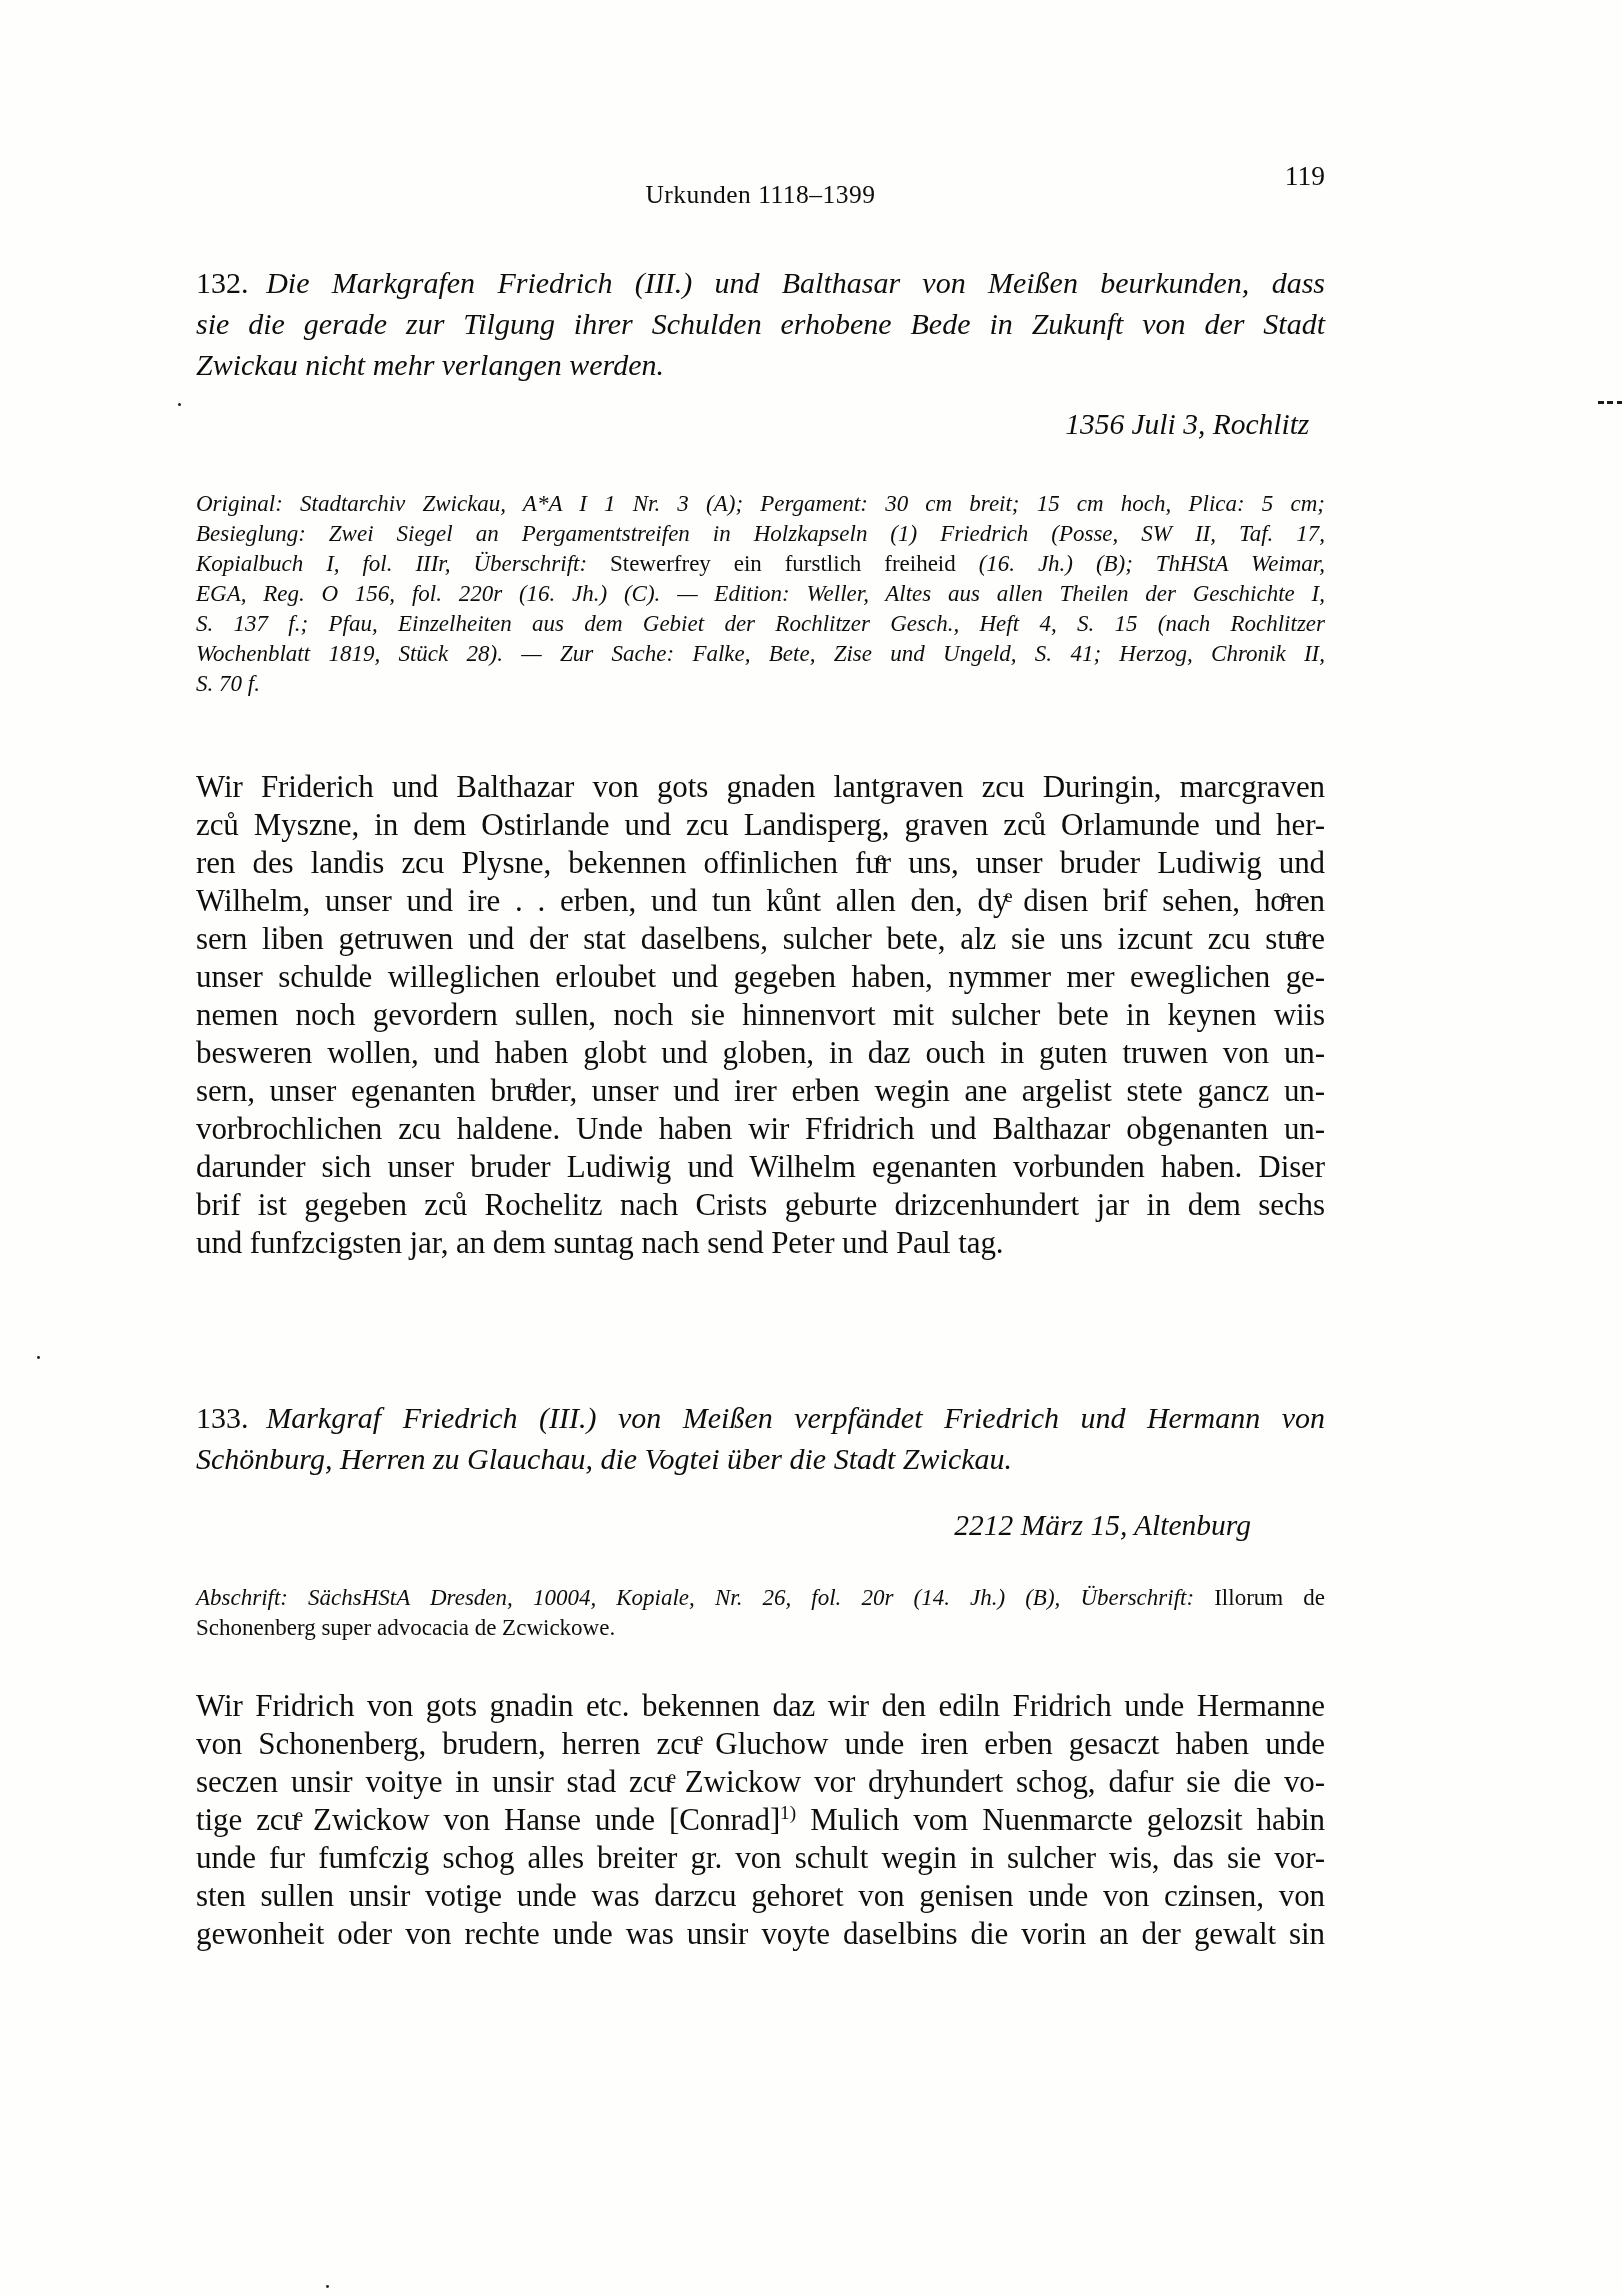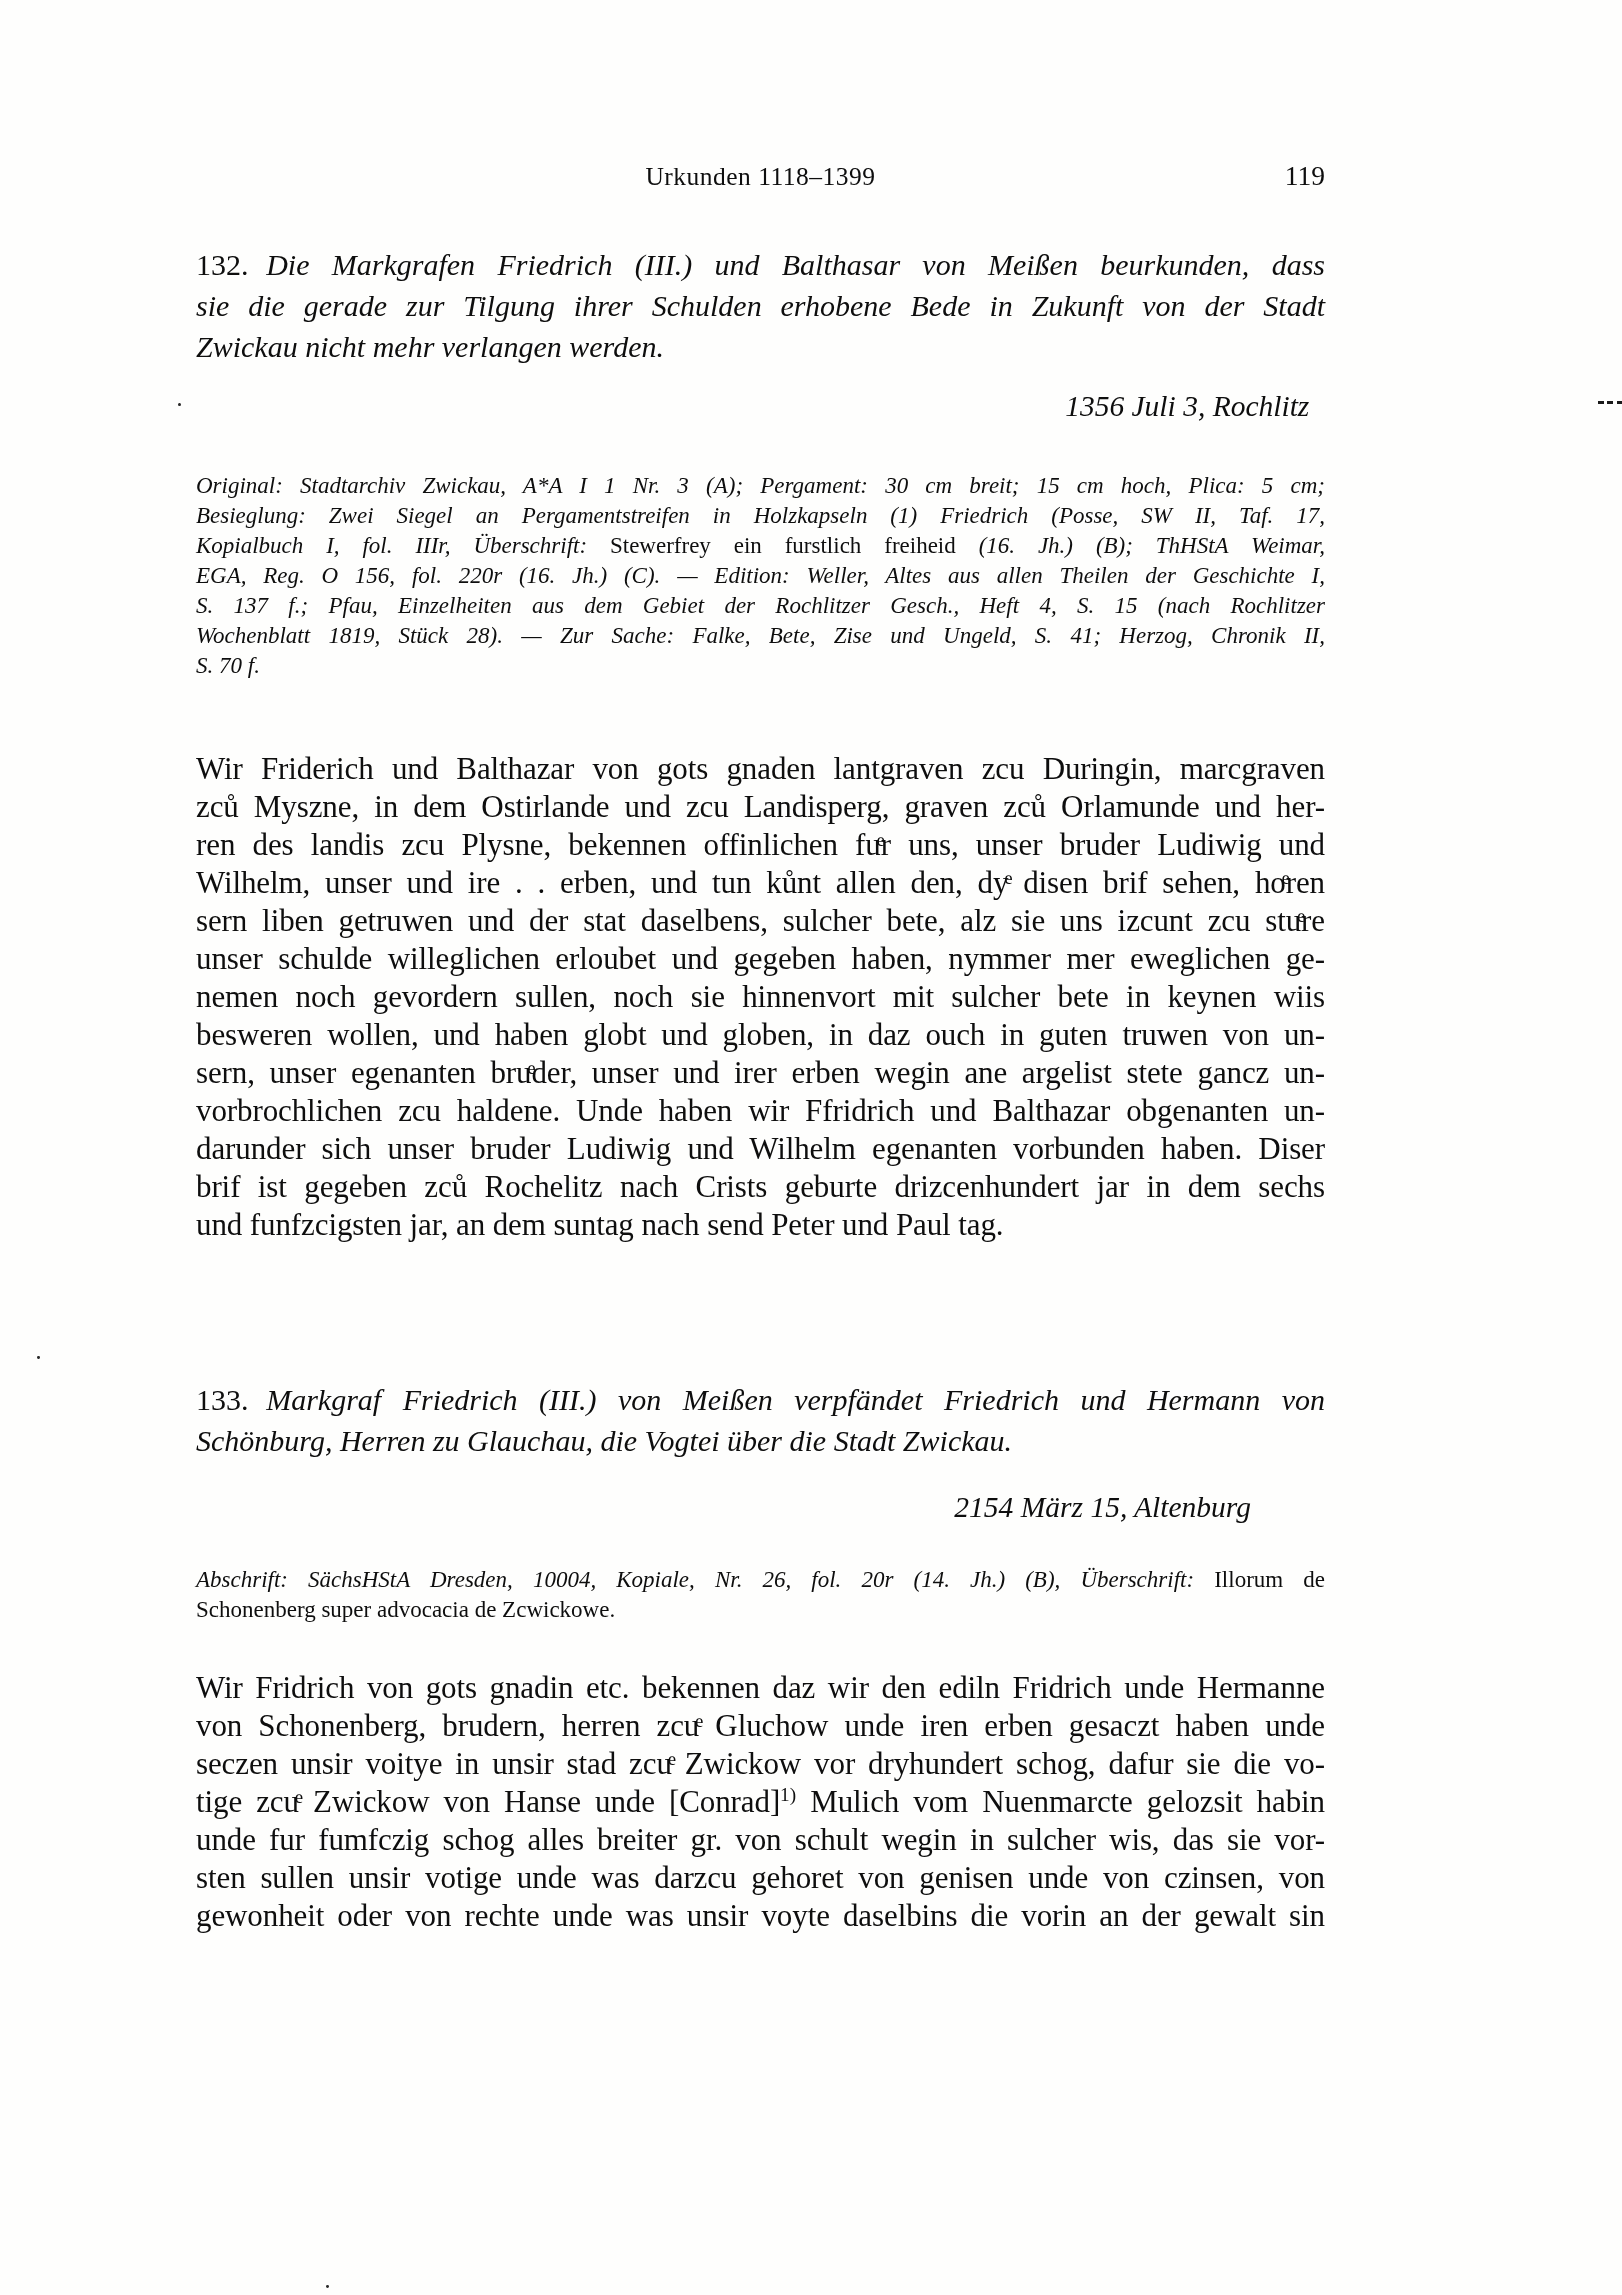--- a/index.html
+++ b/index.html
@@ -5,21 +5,21 @@
   html, body { margin: 0; padding: 0; background: #ffffff; }
   .page {
     position: relative;
     width: 1623px;
     height: 2295px;
     background: #fefefd;
     color: #0e0e0e;
     font-family: "Liberation Serif", "DejaVu Serif", serif;
     overflow: hidden;
   }
-  .block { position: absolute; left: 196px; width: 1129px; }
+  .block { position: absolute; left: 196px; width: 1129px; margin-top: 18px; }
 
   .running-title {
     top: 162px; text-align: center;
     font-size: 25.5px; letter-spacing: 0.5px; white-space: nowrap;
   }
   .page-number {
     position: absolute; left: 1227px; width: 98px; top: 160px;
     text-align: right; font-size: 27.5px;
   }
 
@@ -92,21 +92,21 @@
         <div class="tl"><span>brif ist gegeben zců Rochelitz nach Crists geburte drizcenhundert jar in dem sechs</span></div>
         <div class="tl flush"><span>und funfzcigsten jar, an dem suntag nach send Peter und Paul tag.</span></div>
       </div>
   </section>
 
   <section>
     <div class="block summary" style="top:1379px">
         <div class="tl"><span class="num">133.</span><span>Markgraf Friedrich (III.) von Meißen verpfändet Friedrich und Hermann von</span></div>
         <div class="tl flush"><span>Schönburg, Herren zu Glauchau, die Vogtei über die Stadt Zwickau.</span></div>
       </div>
-    <div class="block dateline d2" style="top:1491px">2154 März 15, Altenburg</div>
+    <div class="block dateline d2" style="top:1491px">2212 März 15, Altenburg</div>
     <div class="block source" style="top:1565px">
         <div class="tl"><span>Abschrift: SächsHStA Dresden, 10004, Kopiale, Nr. 26, fol. 20r (14. Jh.) (B), Überschrift: </span><span class="rm">Illorum de</span></div>
         <div class="tl flush"><span class="rm">Schonenberg super advocacia de Zcwickowe.</span></div>
       </div>
     <div class="block bodytext" style="top:1669px">
         <div class="tl"><span>Wir Fridrich von gots gnadin etc. bekennen daz wir den ediln Fridrich unde Hermanne</span></div>
         <div class="tl"><span>von Schonenberg, brudern, herren zcuͤ Gluchow unde iren erben gesaczt haben unde</span></div>
         <div class="tl"><span>seczen unsir voitye in unsir stad zcuͤ Zwickow vor dryhundert schog, dafur sie die vo-</span></div>
         <div class="tl"><span>tige zcuͤ Zwickow von Hanse unde [Conrad]</span><span class="sup">1)</span><span> Mulich vom Nuenmarcte gelozsit habin</span></div>
         <div class="tl"><span>unde fur fumfczig schog alles breiter gr. von schult wegin in sulcher wis, das sie vor-</span></div>

